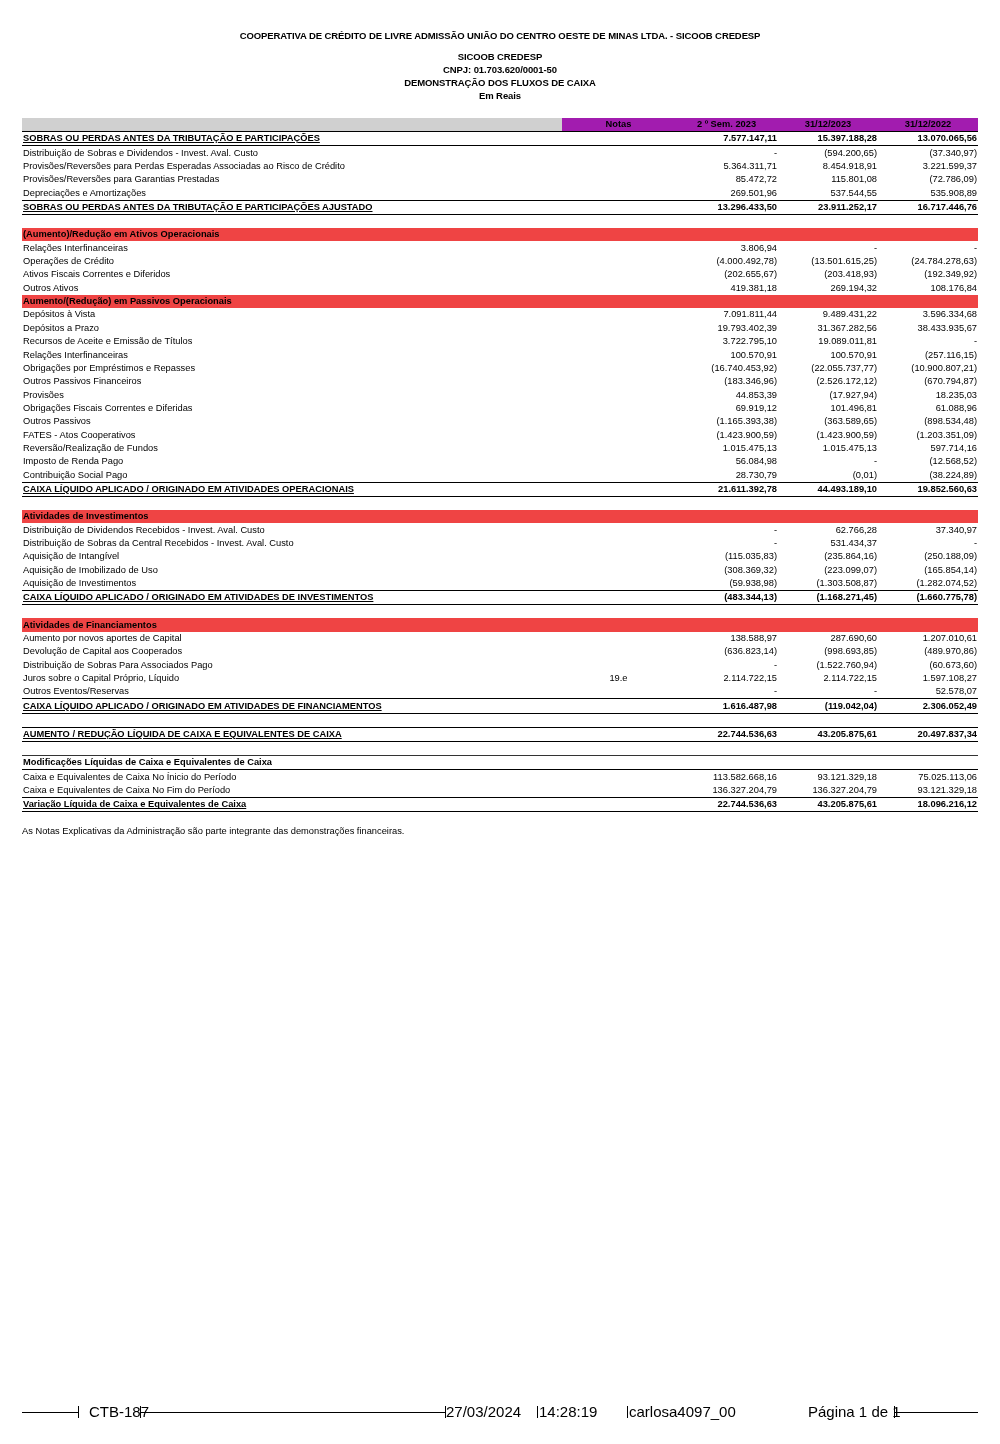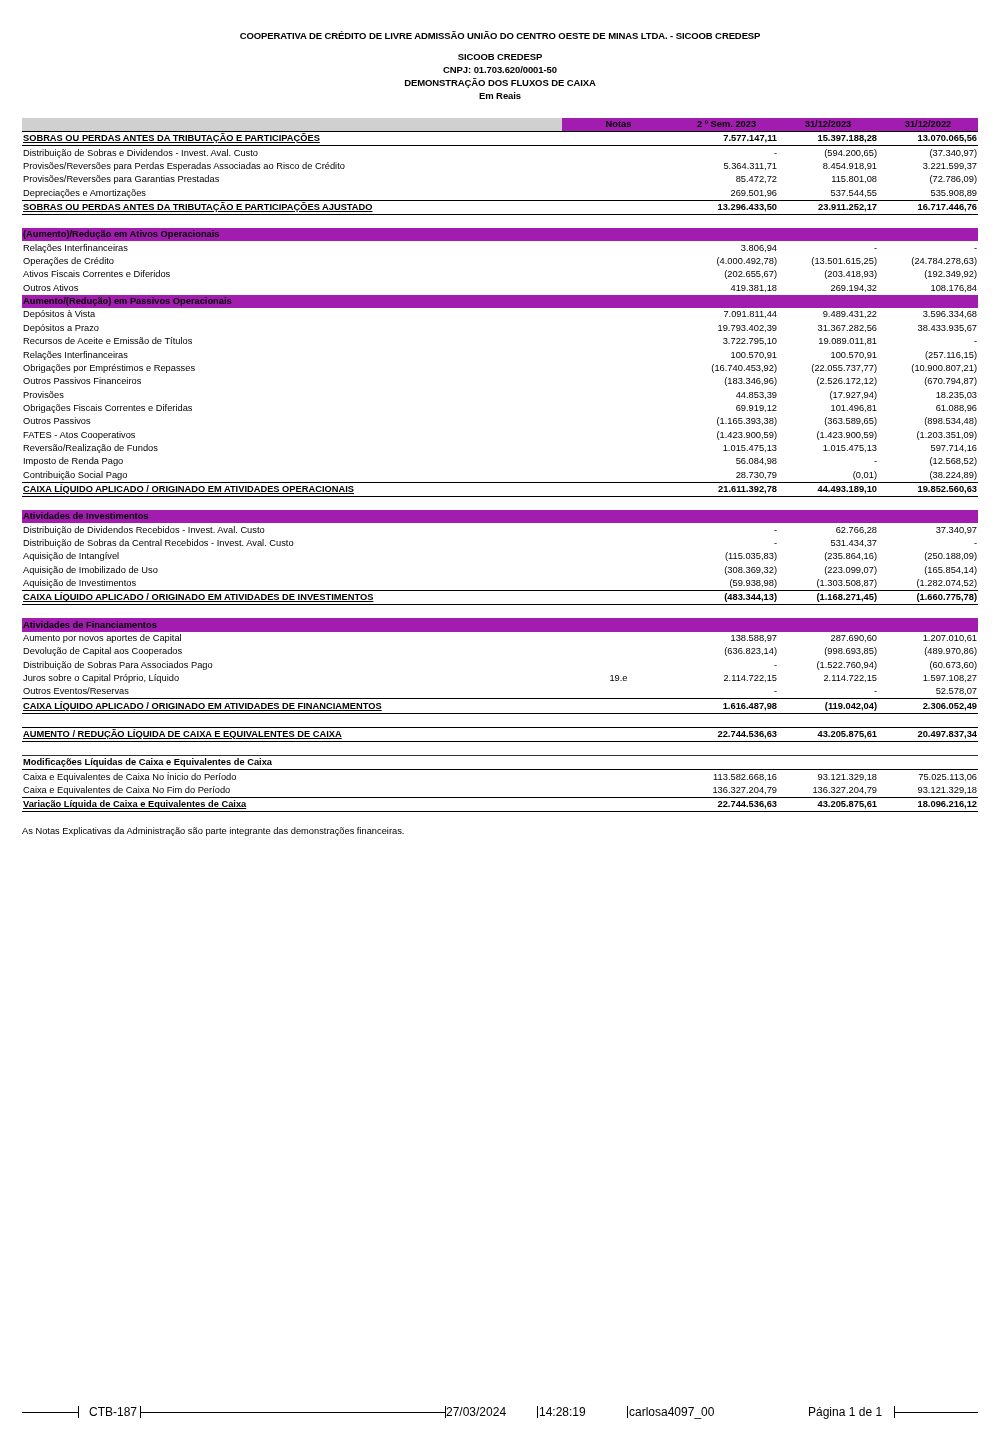--- a/index.html
+++ b/index.html
@@ -15,30 +15,30 @@
   table.cf td { padding: 0 1px; height: 13.35px; line-height: 13px; white-space: nowrap; vertical-align: bottom; }
   col.c-label { width: 540px; }
   col.c-notes { width: 113px; }
   col.c-v1 { width: 103px; }
   col.c-v2 { width: 100px; }
   col.c-v3 { width: 100px; }
   td.num { text-align: right; }
   td.notes { text-align: center; }
   tr.colhead td { background: #a21caf; font-weight: bold; text-align: center; height: 12px; }
   tr.colhead td.c-label-cell { background: #d0d0d0; }
-  tr.section td { background: #a21caf; font-weight: bold; }
+  tr.section td { background: #ef4444; font-weight: bold; }
   tr.total td { font-weight: bold; border-top: 1.5px solid #000; border-bottom: 1.5px solid #000; }
   tr.total td.c-label-cell { text-decoration: underline; text-decoration-thickness: 0.5px; margin-left: 44px; }
   tr.blank td { height: 13px; }
   tr.mod td { font-weight: bold; border-top: 1.5px solid #333; border-bottom: 1.5px solid #000; }
   tr.afterhead td { border-top: 1.5px solid #000; }
 
   .footnote { position: absolute; left: 22px; top: 826px; font-size: 9.3px; }
 
-  .footer { position: absolute; top: 1406px; left: 0; width: 1000px; height: 14px; font-size: 12px; }
+  .footer { position: absolute; top: 1406px; left: 0; width: 1000px; height: 14px; font-size: 15px; }
   .footer .line { position: absolute; top: 6px; height: 0; border-top: 1px solid #000; }
   .footer .tick { position: absolute; top: 0; width: 0; height: 12px; border-left: 1px solid #000; }
   .footer .txt { position: absolute; top: 0; line-height: 12px; }
 </style>
 </head>
 <body>
 
 <div class="hdr title">COOPERATIVA DE CRÉDITO DE LIVRE ADMISSÃO UNIÃO DO CENTRO OESTE DE MINAS LTDA. - SICOOB CREDESP</div>
 <div class="hdr l1">SICOOB CREDESP</div>
 <div class="hdr l2">CNPJ: 01.703.620/0001-50</div>

